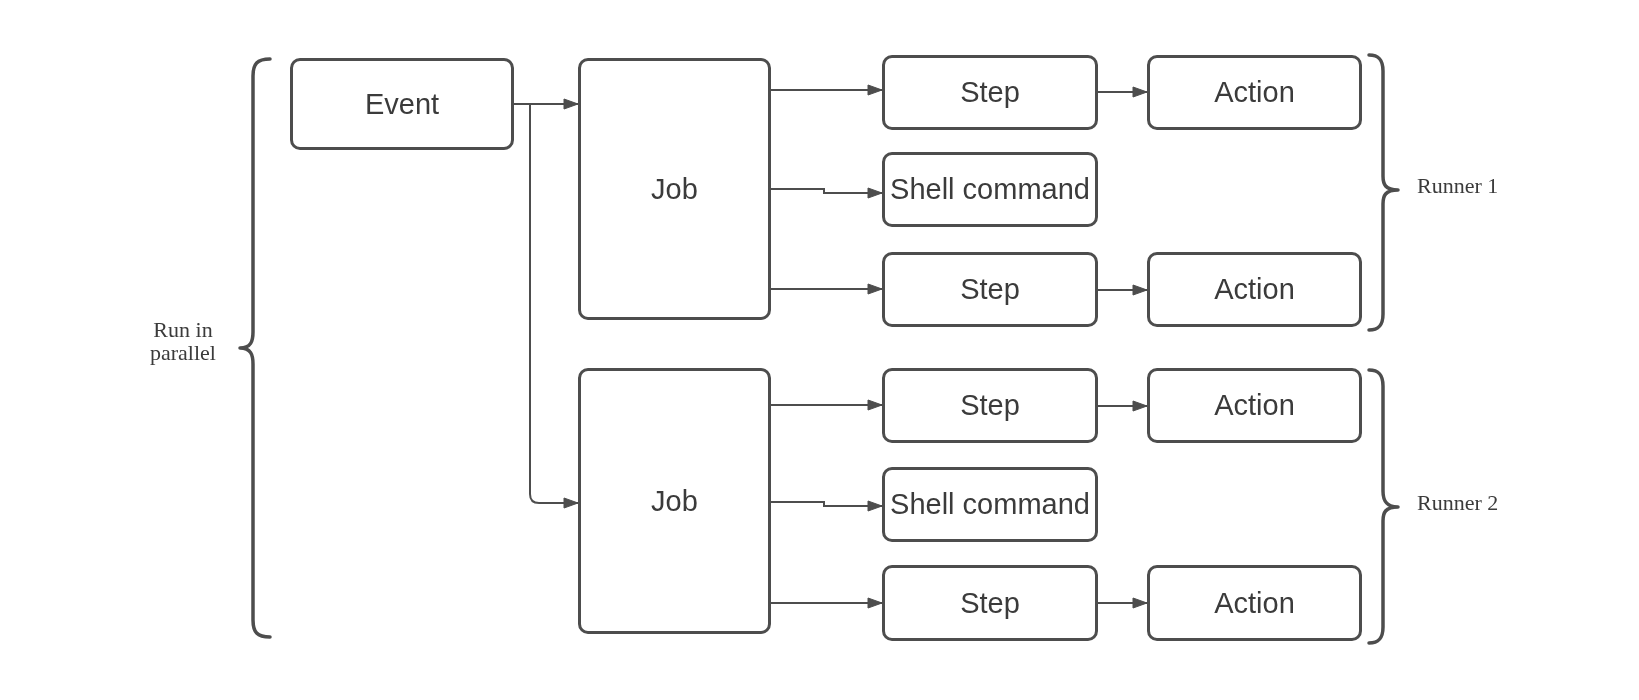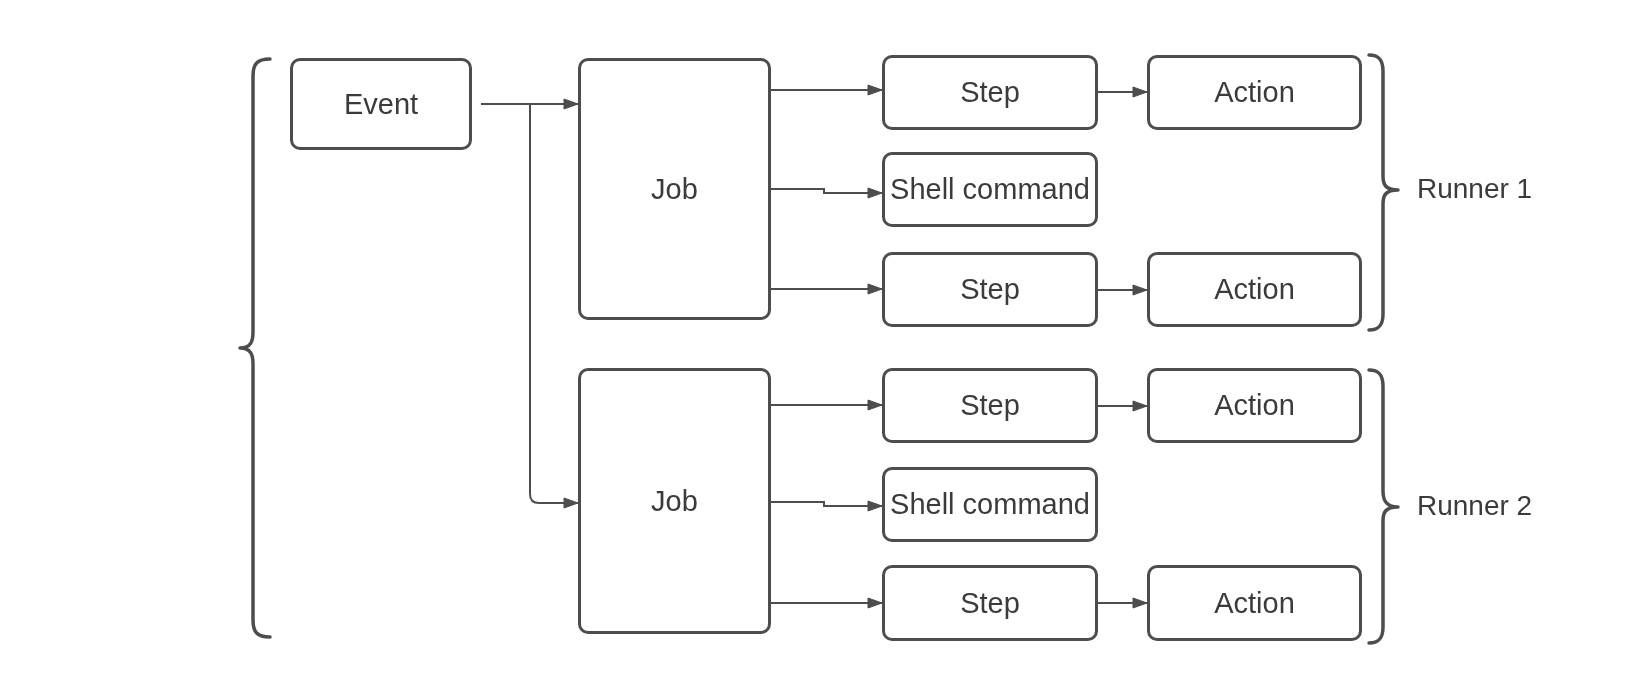--- a/index.html
+++ b/index.html
@@ -36,38 +36,39 @@
     border-radius: 10px;
     display: flex;
     align-items: center;
     justify-content: center;
     font-size: 29px;
     line-height: 1.2;
     color: var(--text);
     white-space: nowrap;
   }
   
-  .event   { left: 290px;  top: 58px;  width: 182px; height: 92px; }
+  .event   { left: 290px;  top: 58px;  width: 224px; height: 92px; }
   .job1    { left: 578px;  top: 58px;  width: 193px; height: 262px; }
   .job2    { left: 578px;  top: 368px; width: 193px; height: 266px; }
   .r1-step1   { left: 882px;  top: 55px;  width: 216px; height: 75px; }
   .r1-shell   { left: 882px;  top: 152px; width: 216px; height: 75px; }
   .r1-step2   { left: 882px;  top: 252px; width: 216px; height: 75px; }
   .r1-action1 { left: 1147px; top: 55px;  width: 215px; height: 75px; }
   .r1-action2 { left: 1147px; top: 252px; width: 215px; height: 75px; }
   .r2-step1   { left: 882px;  top: 368px; width: 216px; height: 75px; }
   .r2-shell   { left: 882px;  top: 467px; width: 216px; height: 75px; }
   .r2-step2   { left: 882px;  top: 565px; width: 216px; height: 76px; }
   .r2-action1 { left: 1147px; top: 368px; width: 215px; height: 75px; }
   .r2-action2 { left: 1147px; top: 565px; width: 215px; height: 76px; }
   .brace-label {
     position: absolute;
-    font-size: 28px;
+    font-size: 22px;
     color: var(--text);
     line-height: 1.05;
+    font-family: Liberation Serif, serif;
   }
   .left-label {
     left: 110px;
     top: 318px;
     width: 146px;
     text-align: center;
   }
   .runner1-label { left: 1417px; top: 174px; }
   .runner2-label { left: 1417px; top: 491px; text-align: right; }
 </style>
@@ -127,16 +128,20 @@
   <div class="node r1-step2">Step</div>
   <div class="node r1-action1">Action</div>
   <div class="node r1-action2">Action</div>
 
   <div class="node r2-step1">Step</div>
   <div class="node r2-shell">Shell command</div>
   <div class="node r2-step2">Step</div>
   <div class="node r2-action1">Action</div>
   <div class="node r2-action2">Action</div>
 
+  <div class="brace-label left-label">
+    <div>Run in</div>
+    <div>parallel</div>
+  </div>
   <div class="brace-label runner1-label">Runner 1</div>
   <div class="brace-label runner2-label">Runner 2</div>
 
 </div>
 
 </body></html>

